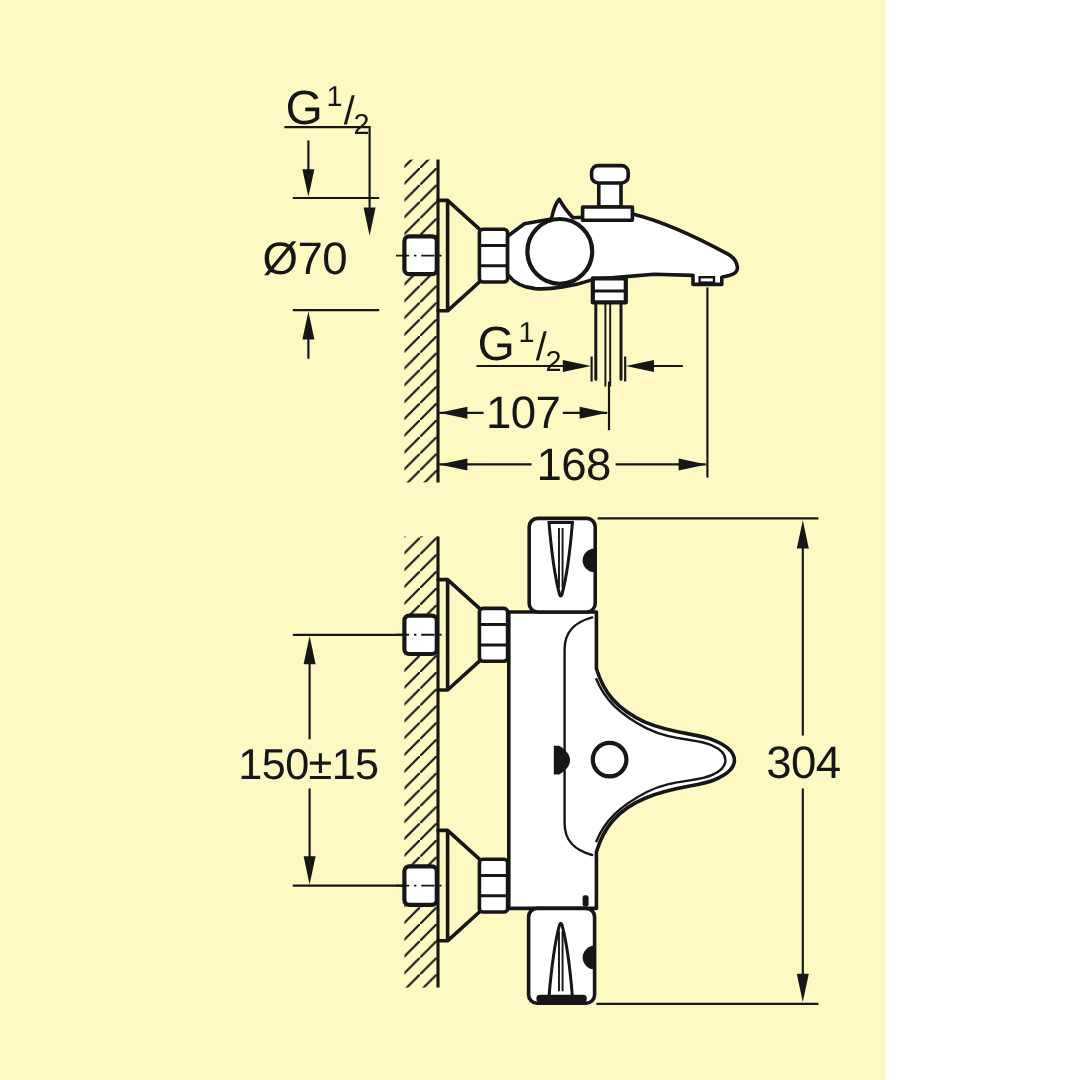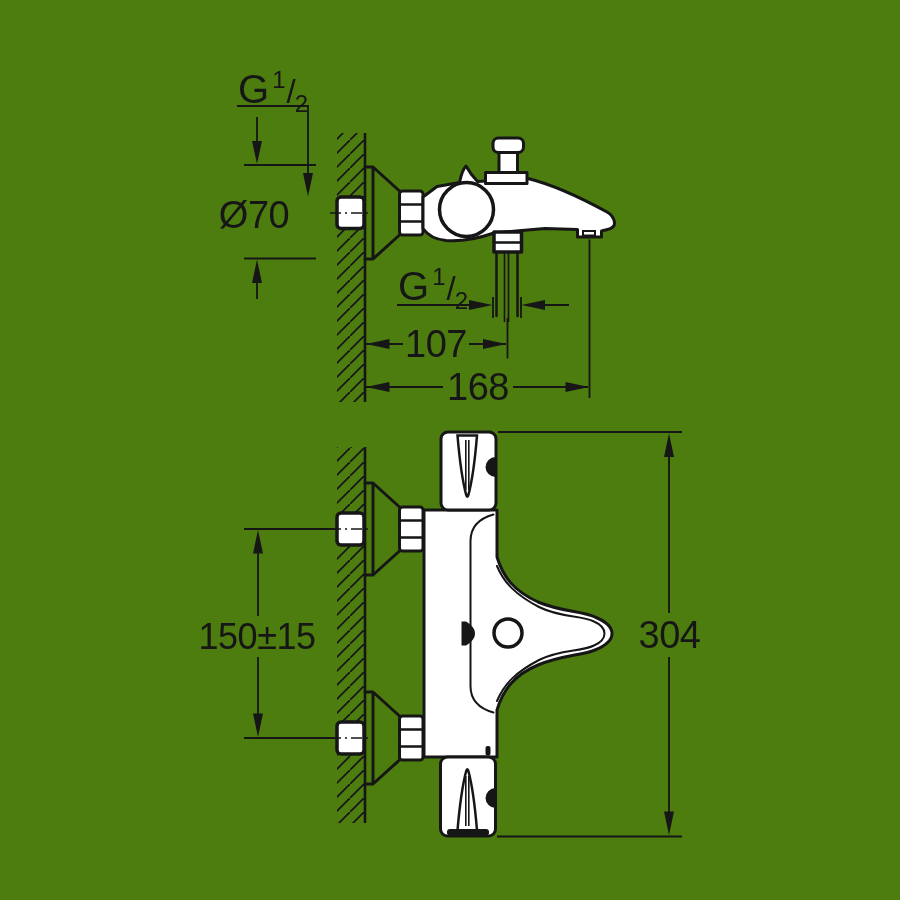--- a/index.html
+++ b/index.html
@@ -1,16 +1,16 @@
 <!DOCTYPE html>
 <html><head>
 <meta charset="utf-8">
 <style>
   html,body{margin:0;padding:0;background:#ffffff;}
-  .stage{width:900px;height:900px;background:#4d7c0f;position:relative;overflow:hidden;}
+  .stage{width:738px;height:900px;background:#fef9c3;position:relative;overflow:hidden;}
   svg{display:block;}
   .s3   {stroke:#161616;stroke-width:3;fill:#ffffff;stroke-linejoin:round;stroke-linecap:round;}
   .s3n  {stroke:#161616;stroke-width:3;fill:none;stroke-linejoin:round;stroke-linecap:round;}
   .s35  {stroke:#161616;stroke-width:3.5;fill:#ffffff;stroke-linejoin:round;}
   .s25n {stroke:#161616;stroke-width:2.5;fill:none;stroke-linecap:round;}
   .s2n  {stroke:#161616;stroke-width:2;fill:none;stroke-linecap:round;}
   .s16n {stroke:#161616;stroke-width:1.6;fill:none;}
   .wallline{stroke:#161616;stroke-width:2.6;fill:none;}
   .dim  {stroke:#161616;stroke-width:1.8;fill:none;}
   .cline{stroke:#161616;stroke-width:1.6;fill:none;stroke-dasharray:11 4 2 4;}

